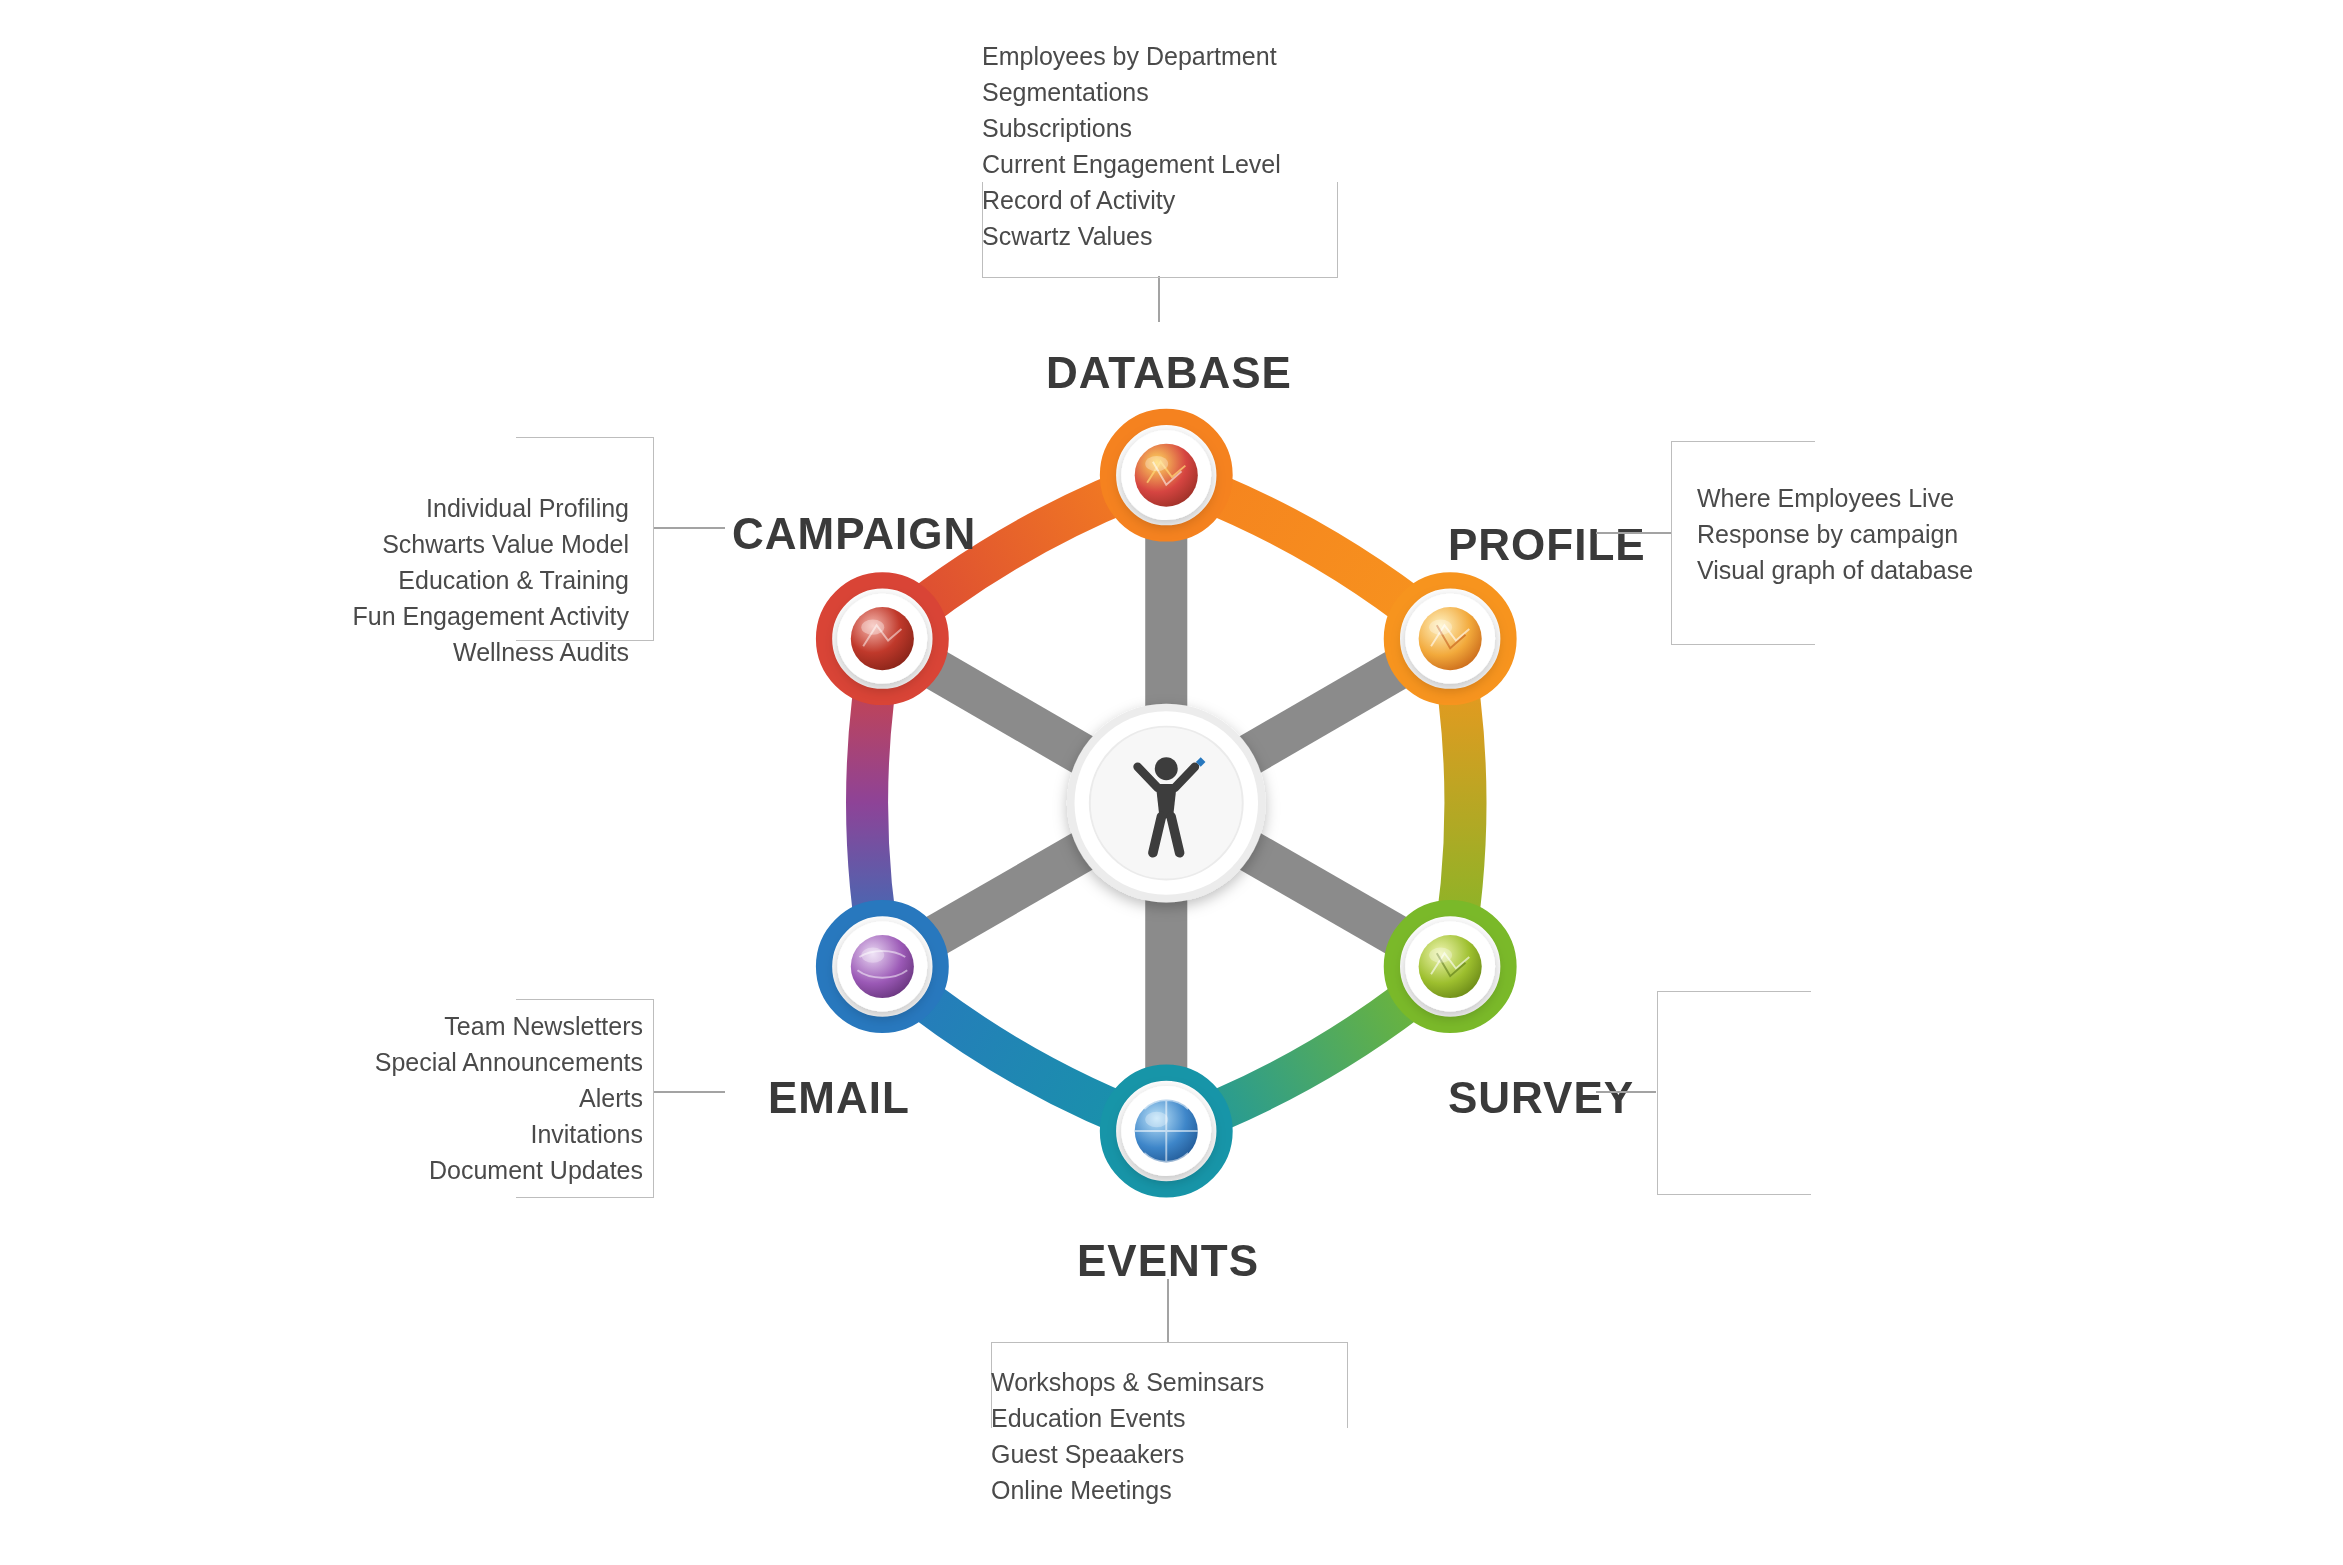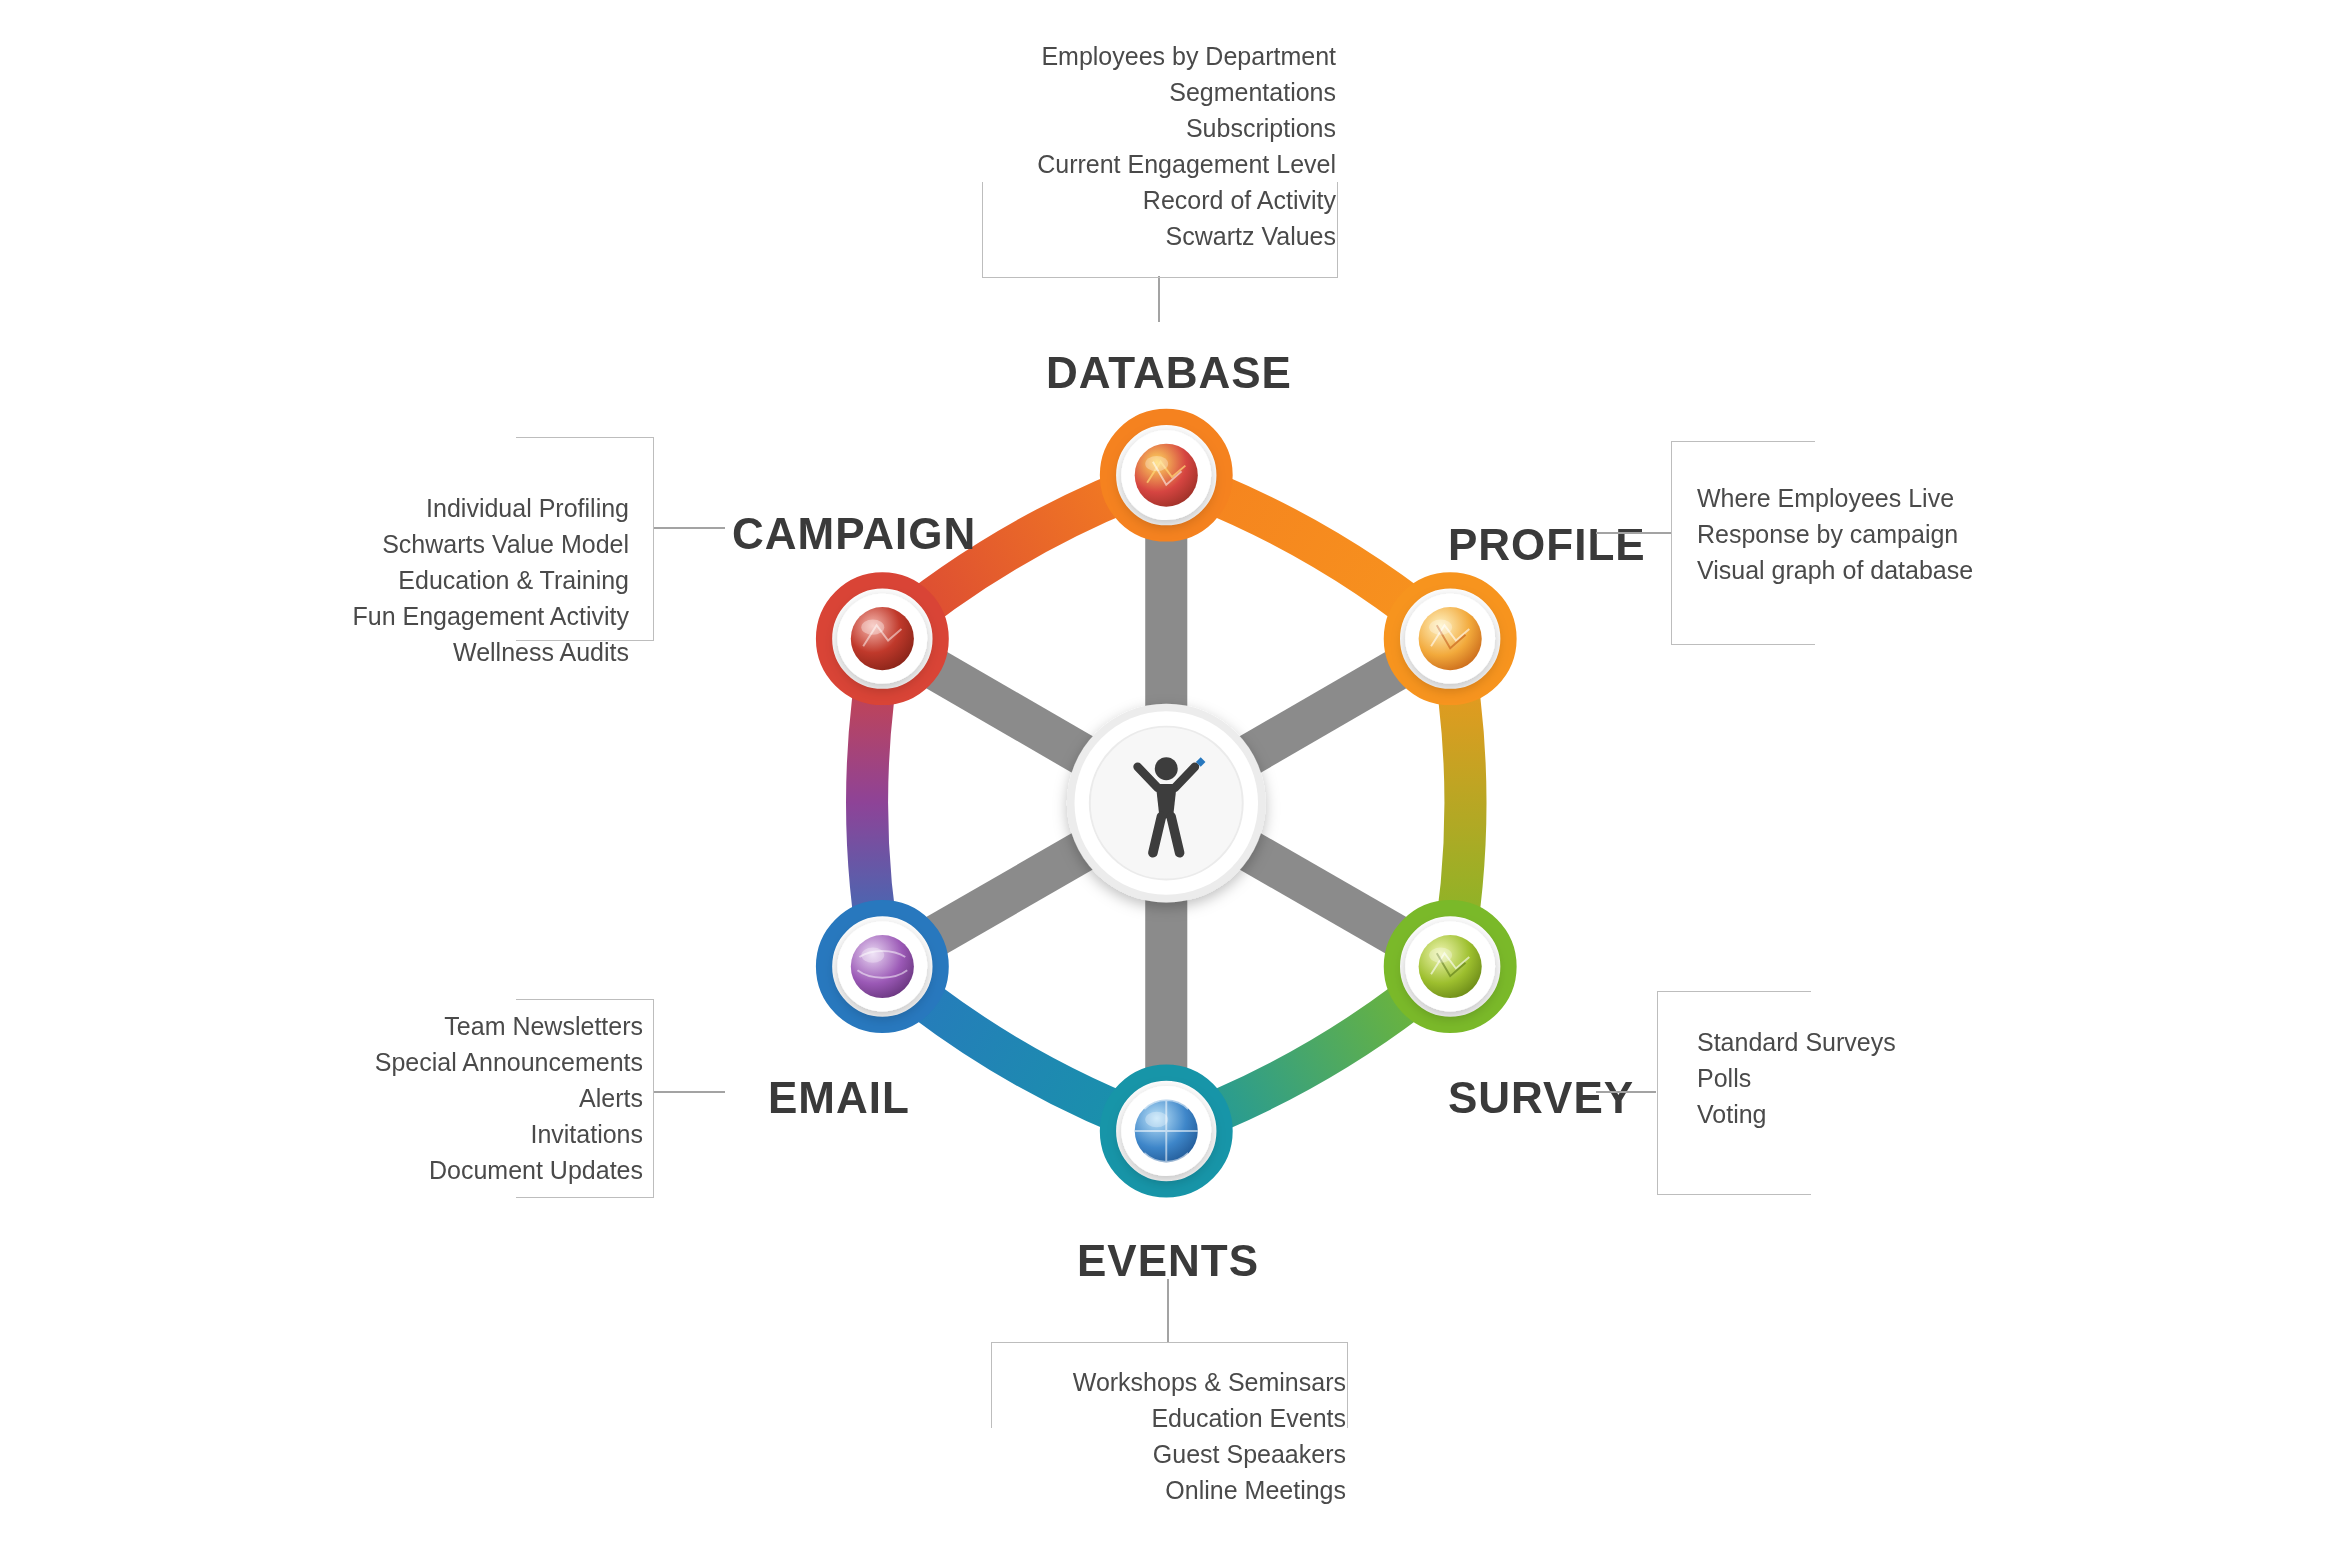--- a/index.html
+++ b/index.html
@@ -15,21 +15,21 @@
     position:absolute;
     font-size:44px;font-weight:800;color:#3a3a3a;
     letter-spacing:1px;white-space:nowrap;
   }
   .centered{transform:translateX(-50%);}
   .list{
     position:absolute;
     font-size:25px;line-height:36px;color:#4a4a4a;
   }
   .list .line{white-space:nowrap;}
-  .t-center{text-align:right;}
+  .t-center{text-align:left;}
   .t-right{text-align:right;}
   .t-left{text-align:left;}
   .boxborder{position:absolute;}
   .bb-u{border-left:1.9px solid #bdbdbd;border-right:1.9px solid #bdbdbd;border-bottom:1.9px solid #bdbdbd;}
   .bb-cap{border-left:1.9px solid #bdbdbd;border-right:1.9px solid #bdbdbd;border-top:1.9px solid #bdbdbd;}
   .bb-open-left{border-top:1.9px solid #bdbdbd;border-right:1.9px solid #bdbdbd;border-bottom:1.9px solid #bdbdbd;}
   .bb-open-right{border-top:1.9px solid #bdbdbd;border-left:1.9px solid #bdbdbd;border-bottom:1.9px solid #bdbdbd;}
   .connector{position:absolute;background:#a3a3a3;}
 </style>
 </head>
@@ -241,25 +241,20 @@
   <div class="boxborder bb-open-left" style="left:516px;top:999px;width:137px;height:197px;"></div>
   <div class="list t-right" style="left:349px;top:1008px;width:294px;">
     <div class="line">Team Newsletters</div>
     <div class="line">Special Announcements</div>
     <div class="line">Alerts</div>
     <div class="line">Invitations</div>
     <div class="line">Document Updates</div>
   </div>
 
   <div class="boxborder bb-open-right" style="left:1657px;top:991px;width:153px;height:202px;"></div>
-  <div class="list t-left" style="left:1697px;top:1024px;width:306px;">
-    <div class="line">Standard Surveys</div>
-    <div class="line">Polls</div>
-    <div class="line">Voting</div>
-  </div>
 
   <div class="boxborder bb-cap" style="left:991px;top:1342px;width:355px;height:85px;"></div>
   <div class="list t-center" style="left:991px;top:1364px;width:355px;">
     <div class="line">Workshops &amp; Seminsars</div>
     <div class="line">Education Events</div>
     <div class="line">Guest Speaakers</div>
     <div class="line">Online Meetings</div>
   </div>
 
 </div>

